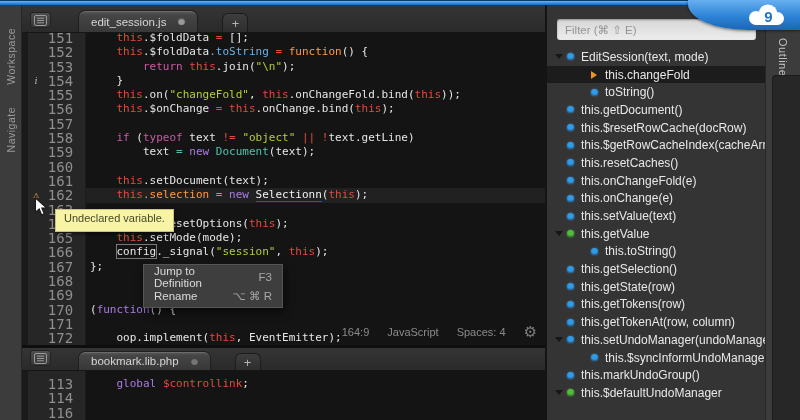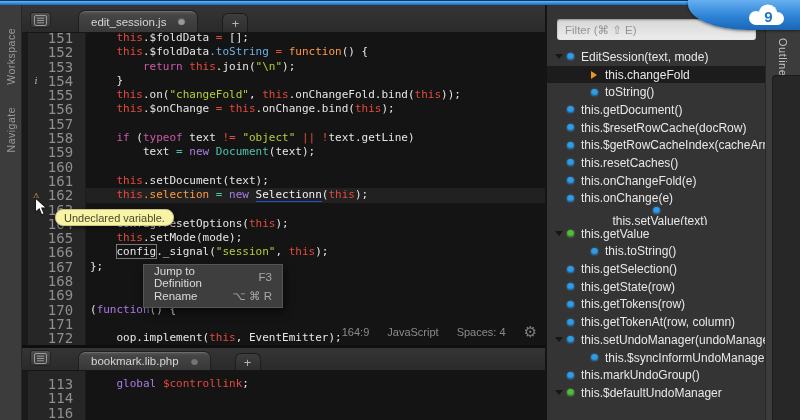--- a/index.html
+++ b/index.html
@@ -97,21 +97,21 @@
   
   .rrail { position:absolute; left:765px; top:5px; width:35px; bottom:0; background:#3c3c3c;
            border-left:1px solid #272727; }
   .rrail .vlabel2 { writing-mode:vertical-rl; color:#c4c4c4; font-size:11px; letter-spacing:.5px;
            position:absolute; top:33px; left:50%; transform:translateX(-50%); cursor:pointer; }
   .recess { position:absolute; left:6px; right:0; top:70px; bottom:0; background:#272727;
             border:1px solid #1c1c1c; border-right:none; border-bottom:none; border-top-left-radius:4px; }
 
   
   .tooltip { position:absolute; left:55px; top:209px; z-index:60; background:#f8f4a6; color:#47472a;
-             font-size:11px; padding:2px 8px 1px; border:1px solid #c9c383; border-radius:8px;
+             font-size:11px; padding:2px 8px 7px; border:1px solid #c9c383; border-radius:0;
              box-shadow:1px 2px 4px rgba(0,0,0,.55); white-space:nowrap; }
   .ctxmenu { position:absolute; left:143px; top:264px; width:140px; z-index:70; background:#3e3e3e;
              border:1px solid #555; box-shadow:2px 4px 8px rgba(0,0,0,.6); padding:2px 0; }
   .mitem { display:flex; justify-content:space-between; align-items:center; height:19px; padding:0 10px;
            color:#dadada; font-size:11.5px; cursor:pointer; }
   .mshort { color:#a8a8a8; margin-left:14px; }
   .cursor { position:absolute; left:34px; top:197px; z-index:90; pointer-events:none; }
 </style>
 </head>
 <body>
@@ -265,21 +265,21 @@
           </span>
           <span class="olab">this.onChangeFold(e)</span>
         </div>
         <div class="orow" style="padding-left: 8px;">
           <span class="oexp"></span>
           <span class="oico">
             <span class="dot-blue"></span>
           </span>
           <span class="olab">this.onChange(e)</span>
         </div>
-        <div class="orow" style="padding-left: 8px; flex-direction: column;">
+        <div class="orow" style="padding-left: 8px;">
           <span class="oexp"></span>
           <span class="oico">
             <span class="dot-blue"></span>
           </span>
           <span class="olab">this.setValue(text)</span>
         </div>
         <div class="orow" style="padding-left: 8px;">
           <span class="oexp">
             <span class="tri-down"></span>
           </span>

